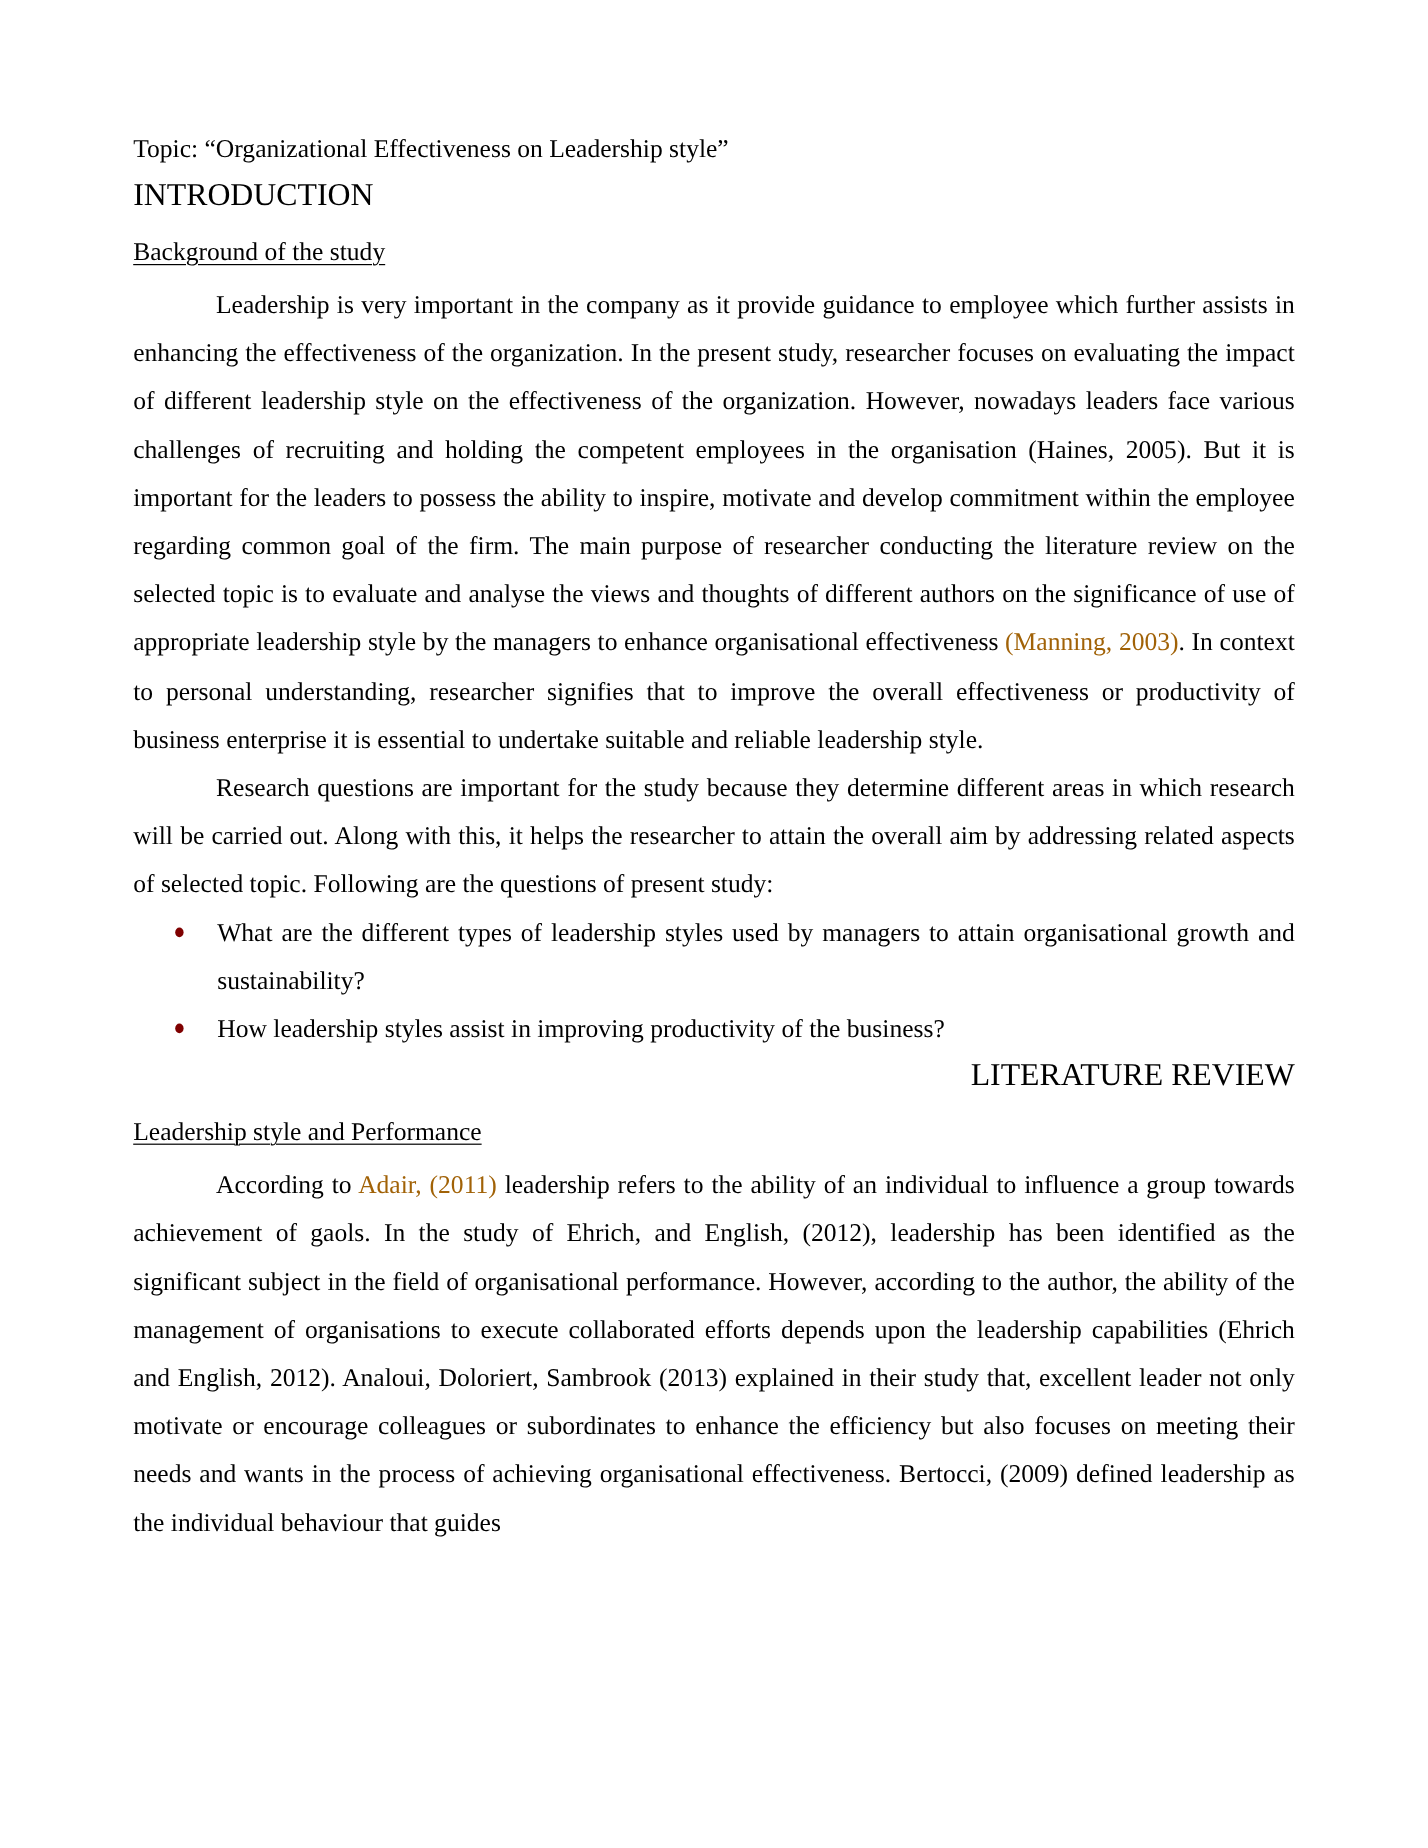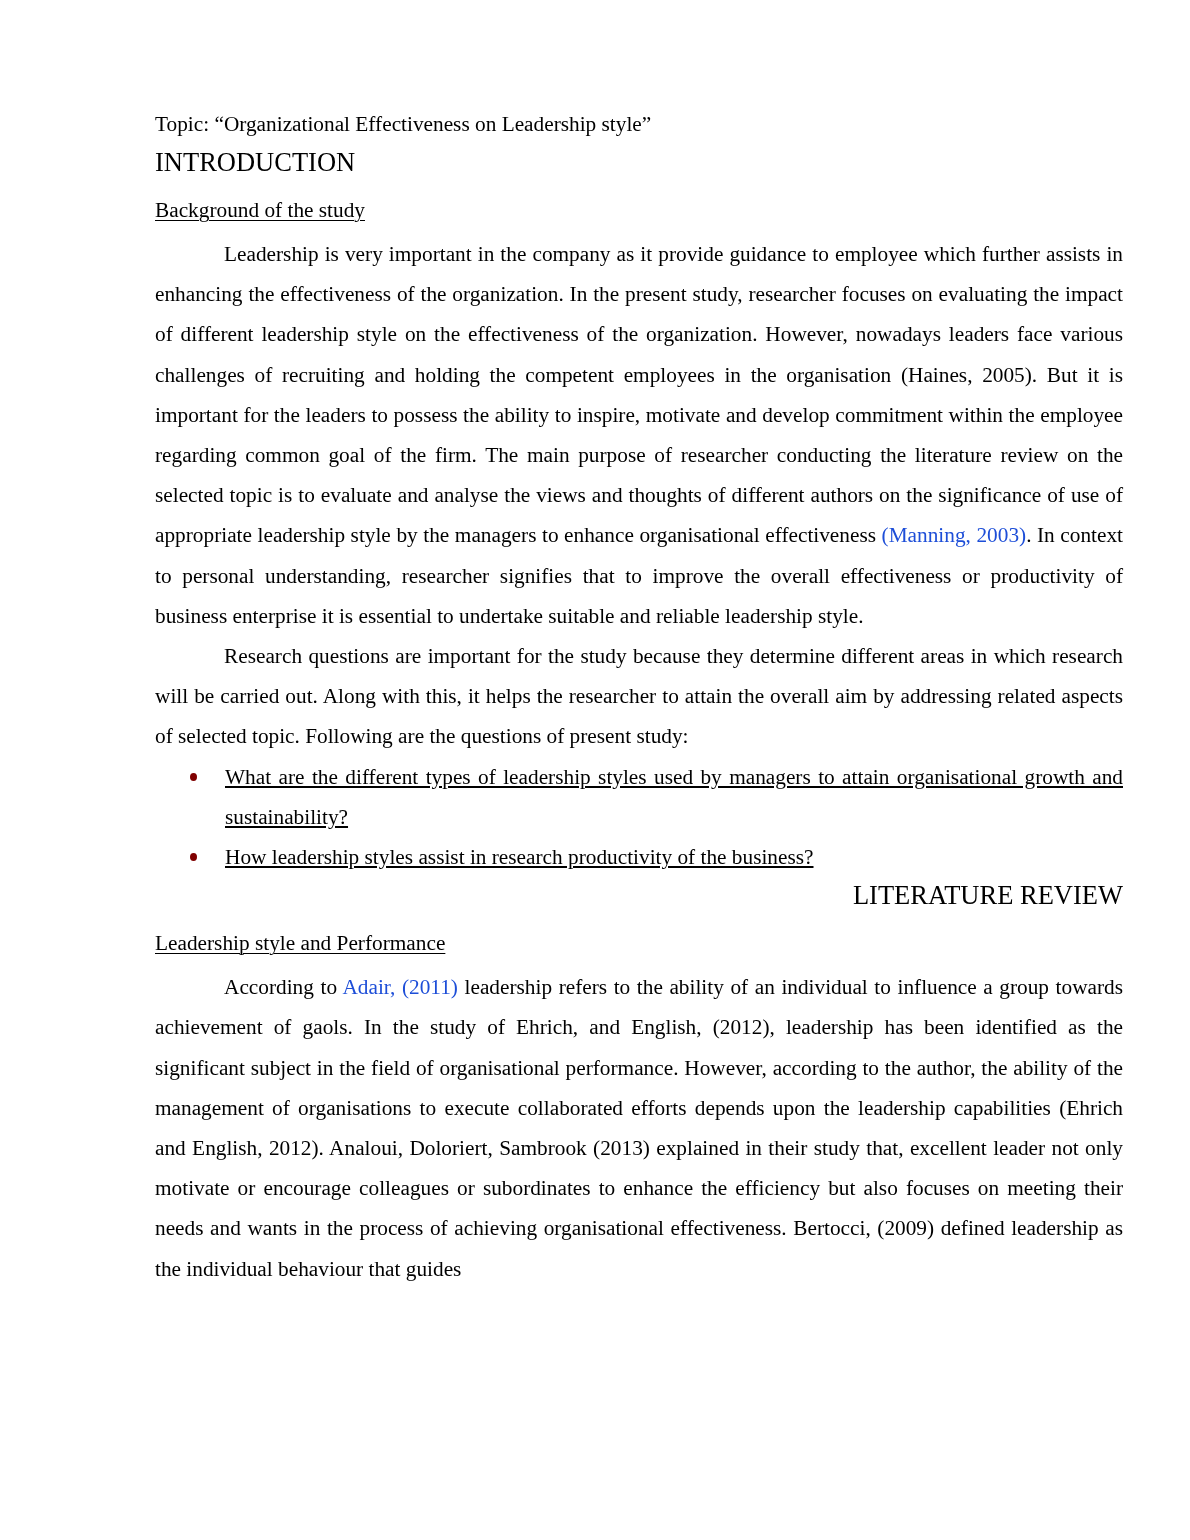--- a/index.html
+++ b/index.html
@@ -13,21 +13,20 @@
       position: relative;
       overflow: hidden;
       font-family: "Liberation Serif", serif;
       color: #000000;
     }
     .page {
       position: absolute;
       left: 111px;
       top: 108px;
       width: 968px;
-      margin-left: 44px;
     }
     .topic {
       font-size: 21.3px;
       line-height: 32px;
       margin: 0;
       height: 36px;
     }
     h1.heading {
       font-size: 26.5px;
       font-weight: normal;
@@ -47,34 +46,33 @@
       padding-top: 2px;
     }
     .para {
       font-size: 21.3px;
       line-height: 40.2px;
       margin: 0;
       text-align: justify;
       text-indent: 69px;
     }
     .cite {
-      color: #1d4ed8;
+      color: #a16207;
     }
     ul.questions {
       list-style: none;
       margin: 0;
       padding: 0;
     }
     ul.questions li {
       position: relative;
       padding-left: 70px;
       font-size: 21.3px;
       line-height: 40.2px;
       text-align: justify;
-      text-decoration: underline;
     }
     .bullet {
       position: absolute;
       left: 35px;
       top: 16px;
       width: 7px;
       height: 8px;
       border-radius: 50%;
       background: #7f0000;
     }
@@ -99,21 +97,21 @@
 
   <p class="para">Research questions are important for the study because they determine different areas in which research will be carried out. Along with this, it helps the researcher to attain the overall aim by addressing related aspects of selected topic. Following are the questions of present study:</p>
 
   <ul class="questions">
     <li>
       <span class="bullet"></span>
       <span>What are the different types of leadership styles used by managers to attain organisational growth and sustainability?</span>
     </li>
     <li>
       <span class="bullet"></span>
-      <span>How leadership styles assist in research productivity of the business?</span>
+      <span>How leadership styles assist in improving productivity of the business?</span>
     </li>
   </ul>
 
   <h1 class="heading sec2">LITERATURE REVIEW</h1>
 
   <p class="subheading">Leadership style and Performance</p>
 
   <p class="para"><span>According to </span><span class="cite">Adair, (2011)</span><span> leadership refers to the ability of an individual to influence a group towards achievement of gaols. In the study of Ehrich, and English, (2012), leadership has been identified as the significant subject in the field of organisational performance. However, according to the author, the ability of the management of organisations to execute collaborated efforts depends upon the leadership capabilities (Ehrich and English, 2012). Analoui, Doloriert, Sambrook (2013) explained in their study that, excellent leader not only motivate or encourage colleagues or subordinates to enhance the efficiency but also focuses on meeting their needs and wants in the process of achieving organisational effectiveness. Bertocci, (2009) defined leadership as the individual behaviour that guides</span></p>
 
 </div>

